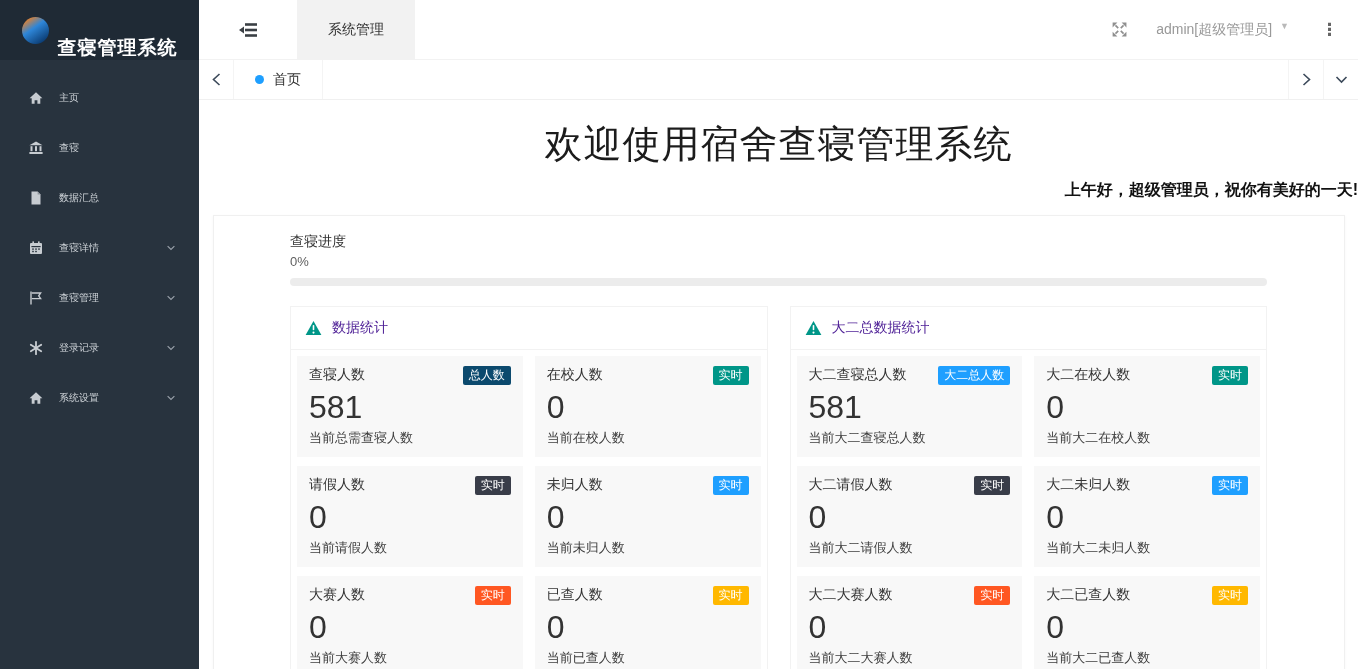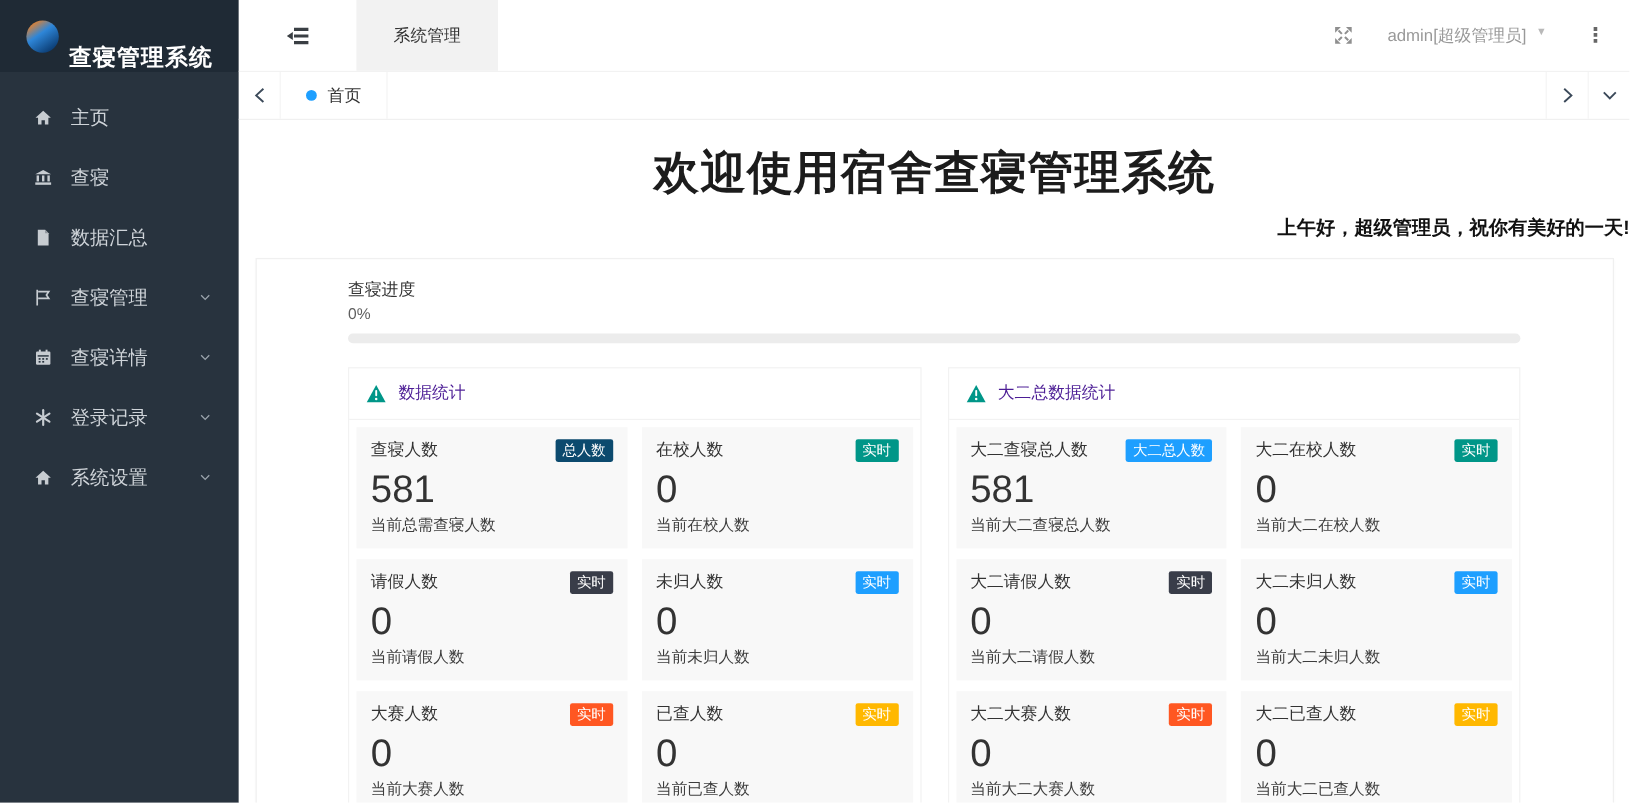--- a/index.html
+++ b/index.html
@@ -16,38 +16,38 @@
   .topbar-right { margin-left:auto; display:flex; align-items:center; gap:28px; padding-right:16px; }
   .fs-icon { display:flex; cursor:pointer; }
   .user-entry { display:flex; align-items:flex-start; gap:8px; cursor:pointer; }
   .user-name { font-size:14px; color:#999; }
   .caret { font-size:9px; color:#b9b9b9; }
   .kebab { font-size:17px; color:#666; font-weight:bold; cursor:pointer; padding:0 4px; letter-spacing:0; }
 
   .content-wrap { display:flex; height:609px; }
   .sidebar { width:199px; background:#28333e; flex:none; padding-top:13px; }
   .side-item { height:50px; display:flex; align-items:center; padding:0 22px 0 28px; gap:15px;
-    color:#cfd4d9; font-size:16px; cursor:pointer; }
+    color:#cfd4d9; font-size:10px; cursor:pointer; }
   .side-icon { width:16px; height:16px; display:flex; flex:none; }
   .side-icon svg { width:16px; height:16px; }
   .side-chevron { margin-left:auto; display:flex; }
   .side-chevron svg { width:12px; height:12px; }
 
   .right-col { flex:1; display:flex; flex-direction:column; min-width:0; }
   .tabsbar { height:40px; background:#fff; border-bottom:1px solid #f0f0f0; display:flex; align-items:stretch; flex:none; }
   .tab-nav-btn { width:35px; display:flex; align-items:center; justify-content:center; cursor:pointer; }
   .tab-nav-btn.l { border-right:1px solid #f4f4f4; }
   .tab-nav-btn.r { border-left:1px solid #f4f4f4; }
   .tab-item { display:flex; align-items:center; gap:9px; padding:0 21px; border-right:1px solid #f4f4f4;
     font-size:14px; color:#333; cursor:pointer; }
   .tab-dot { width:9px; height:9px; border-radius:50%; background:#1e9fff; }
   .tab-spacer { flex:1; }
 
   .main { flex:1; background:#fff; overflow:hidden; }
-  .welcome-title { text-align:center; font-size:38px; font-weight:bold; color:#1c1c1c; margin-top:19px; letter-spacing:1px; }
+  .welcome-title { text-align:center; font-size:38px; font-weight:normal; color:#1c1c1c; margin-top:19px; letter-spacing:1px; }
   .welcome-sub { text-align:right; font-size:16px; font-weight:bold; color:#111; margin-top:10px; }
 
   .bigcard { margin:14px 13px 0 14px; border:1px solid #f0f0f0; box-shadow:0 1px 3px rgba(0,0,0,.04);
     padding:17px 77px 40px 76px; height:480px; }
   .progress-label { font-size:14px; color:#333; }
   .progress-percent { font-size:13px; color:#5f5f5f; margin-top:3px; }
   .progress-track { margin-top:9px; height:8px; background:#ececec; border-radius:5px; overflow:hidden; }
   .progress-fill { height:100%; background:#1e9fff; width:0%; }
 
   .panels { display:flex; gap:22px; margin-top:20px; }
@@ -142,48 +142,48 @@
             <path d="M3.5 1.5 H9.6 L12.5 4.4 V14.5 H3.5 Z"></path>
             <path d="M9.6 1.5 V4.4 H12.5 Z" fill="#8f959c"></path>
           </svg>
         </span>
     <span class="side-label">数据汇总</span>
 
   </div>
 
   <div class="side-item">
     <span class="side-icon">
-          <svg viewBox="0 0 16 16" fill="none" stroke="#c7ccd1" stroke-width="1.4">
-            <path d="M3 1.5 V14.5"></path>
-            <path d="M3.8 3 H12.6 L10.7 5.8 L12.6 8.6 H3.8"></path>
-          </svg>
-        </span>
-    <span class="side-label">查寝管理</span>
-    <span class="side-chevron">
-      <svg viewBox="0 0 16 16">
-            <path d="M3.5 5.5 L8 10 L12.5 5.5" stroke="#9aa2ab" stroke-width="1.5" fill="none"></path>
-          </svg>
-    </span>
-  </div>
-
-  <div class="side-item">
-    <span class="side-icon">
           <svg viewBox="0 0 16 16">
             <rect x="2" y="3" width="12" height="11" rx="1" fill="#c7ccd1"></rect>
             <rect x="4.4" y="1.4" width="1.6" height="3" fill="#c7ccd1"></rect>
             <rect x="10" y="1.4" width="1.6" height="3" fill="#c7ccd1"></rect>
             <rect x="3.4" y="6" width="9.2" height="1.2" fill="#28333e"></rect>
             <rect x="4.2" y="8.4" width="1.6" height="1.4" fill="#28333e"></rect>
             <rect x="7.2" y="8.4" width="1.6" height="1.4" fill="#28333e"></rect>
             <rect x="10.2" y="8.4" width="1.6" height="1.4" fill="#28333e"></rect>
             <rect x="4.2" y="10.8" width="1.6" height="1.4" fill="#28333e"></rect>
             <rect x="7.2" y="10.8" width="1.6" height="1.4" fill="#28333e"></rect>
           </svg>
         </span>
     <span class="side-label">查寝详情</span>
+    <span class="side-chevron">
+      <svg viewBox="0 0 16 16">
+            <path d="M3.5 5.5 L8 10 L12.5 5.5" stroke="#9aa2ab" stroke-width="1.5" fill="none"></path>
+          </svg>
+    </span>
+  </div>
+
+  <div class="side-item">
+    <span class="side-icon">
+          <svg viewBox="0 0 16 16" fill="none" stroke="#c7ccd1" stroke-width="1.4">
+            <path d="M3 1.5 V14.5"></path>
+            <path d="M3.8 3 H12.6 L10.7 5.8 L12.6 8.6 H3.8"></path>
+          </svg>
+        </span>
+    <span class="side-label">查寝管理</span>
     <span class="side-chevron">
       <svg viewBox="0 0 16 16">
             <path d="M3.5 5.5 L8 10 L12.5 5.5" stroke="#9aa2ab" stroke-width="1.5" fill="none"></path>
           </svg>
     </span>
   </div>
 
   <div class="side-item">
     <span class="side-icon">
           <svg viewBox="0 0 16 16" stroke="#c7ccd1" stroke-width="1.8" stroke-linecap="round">

